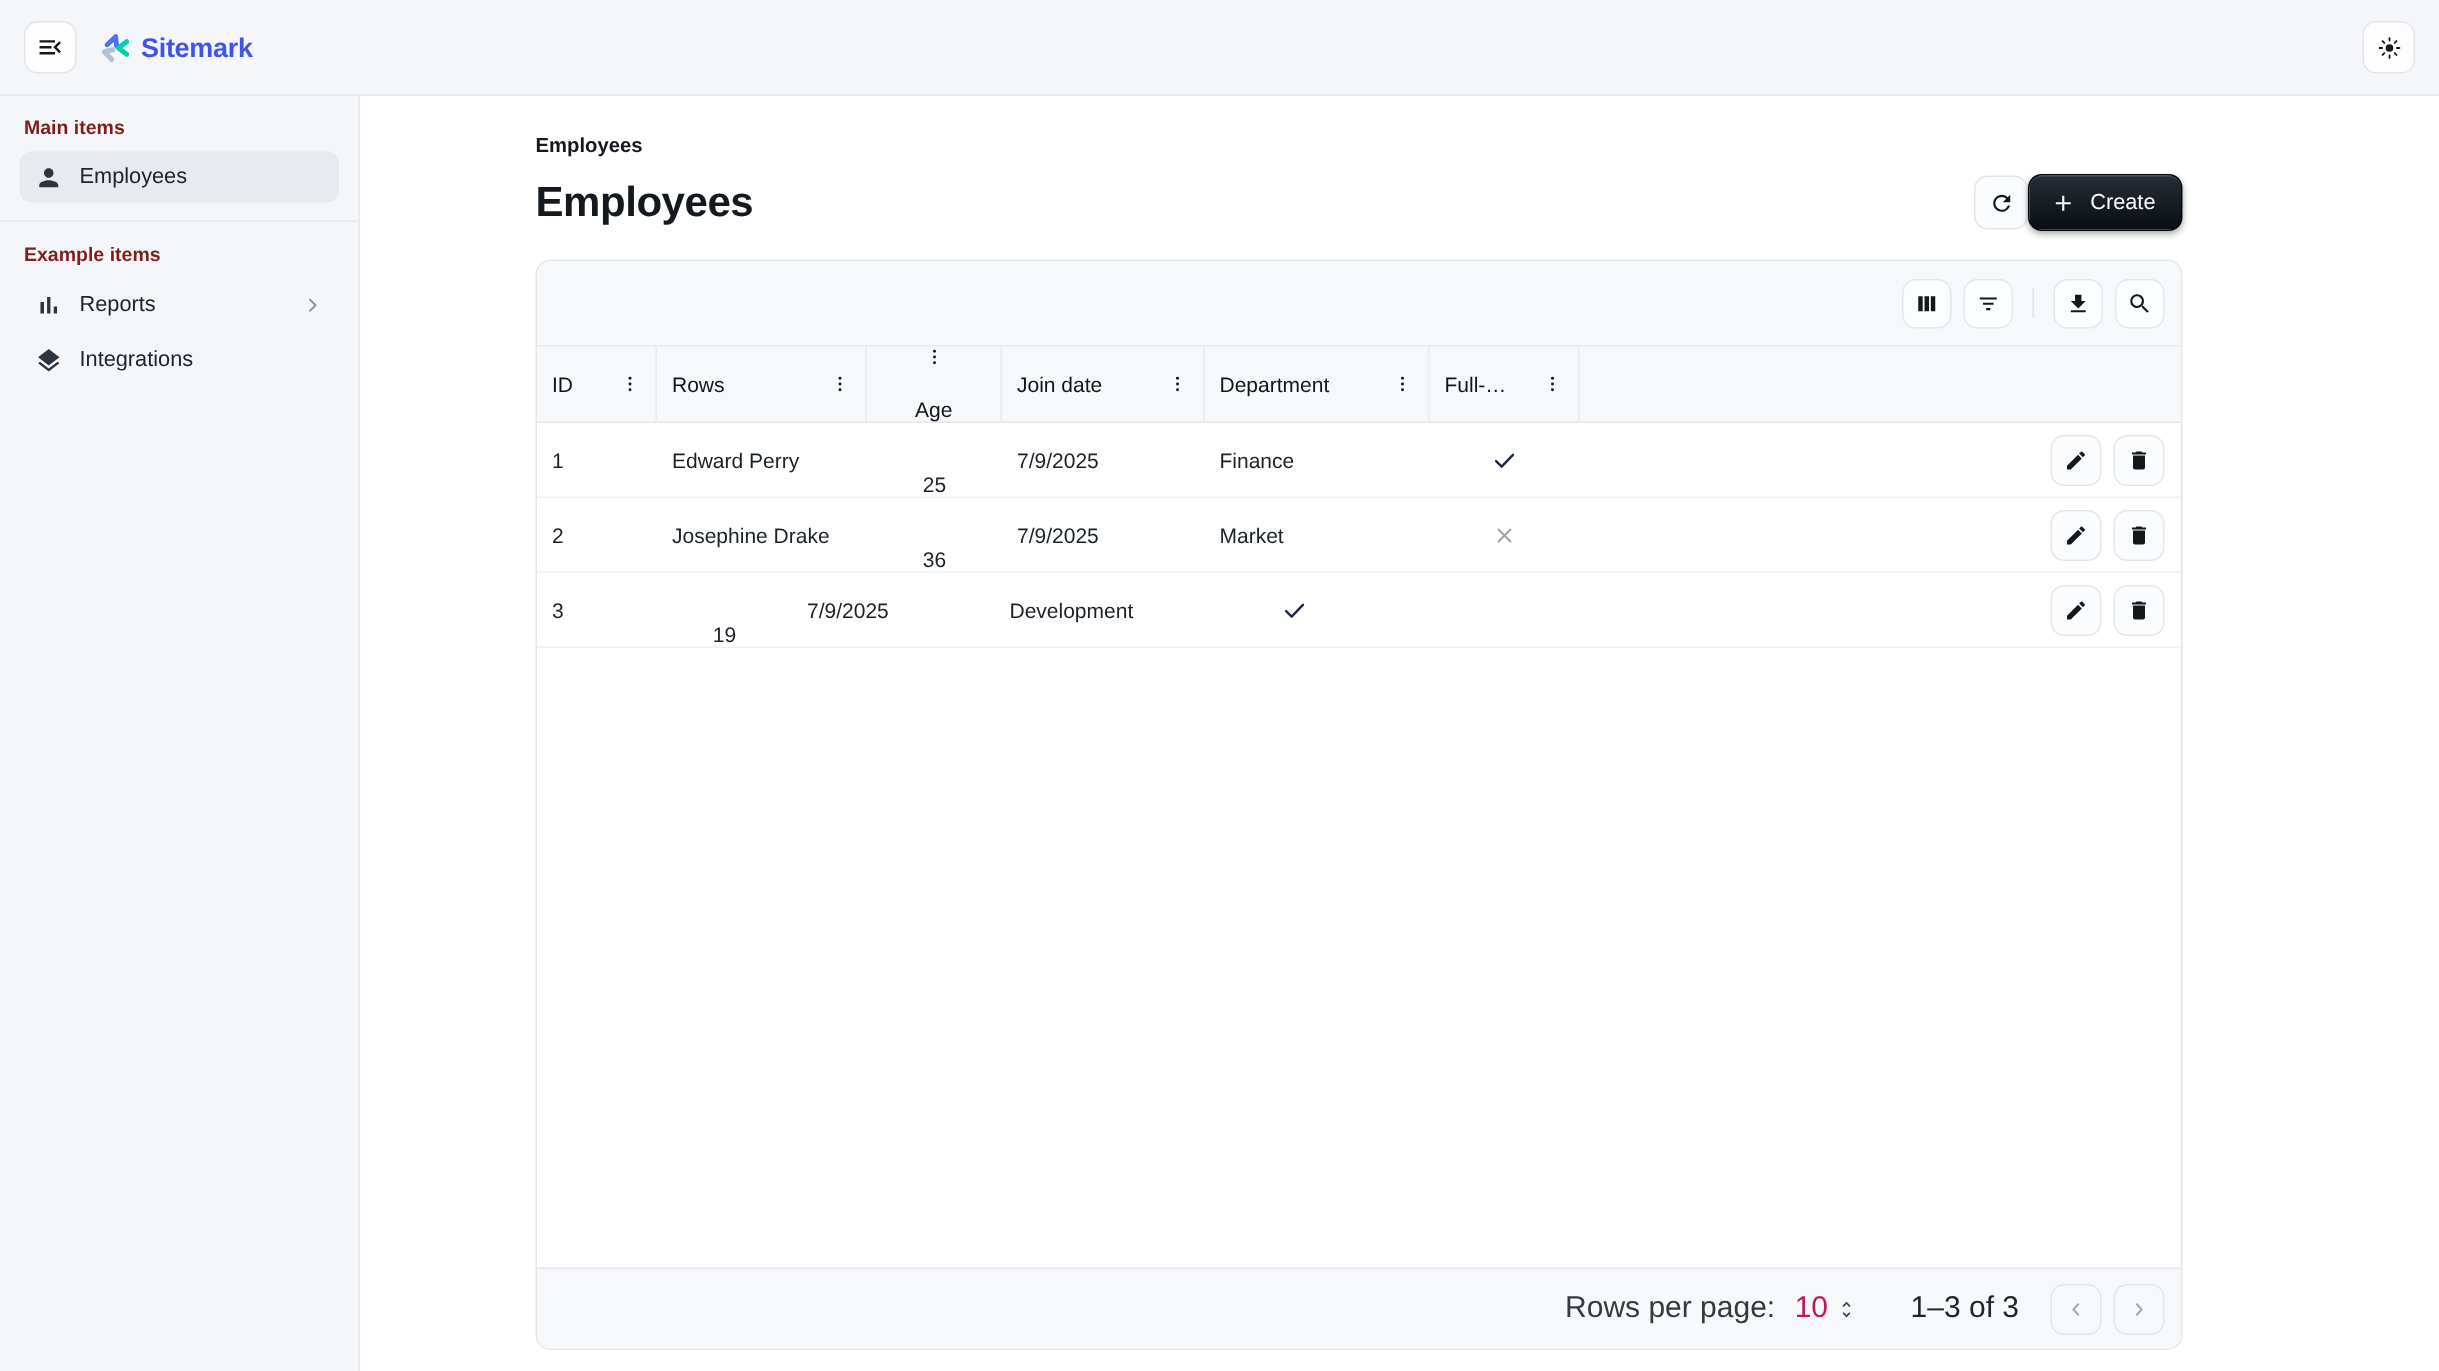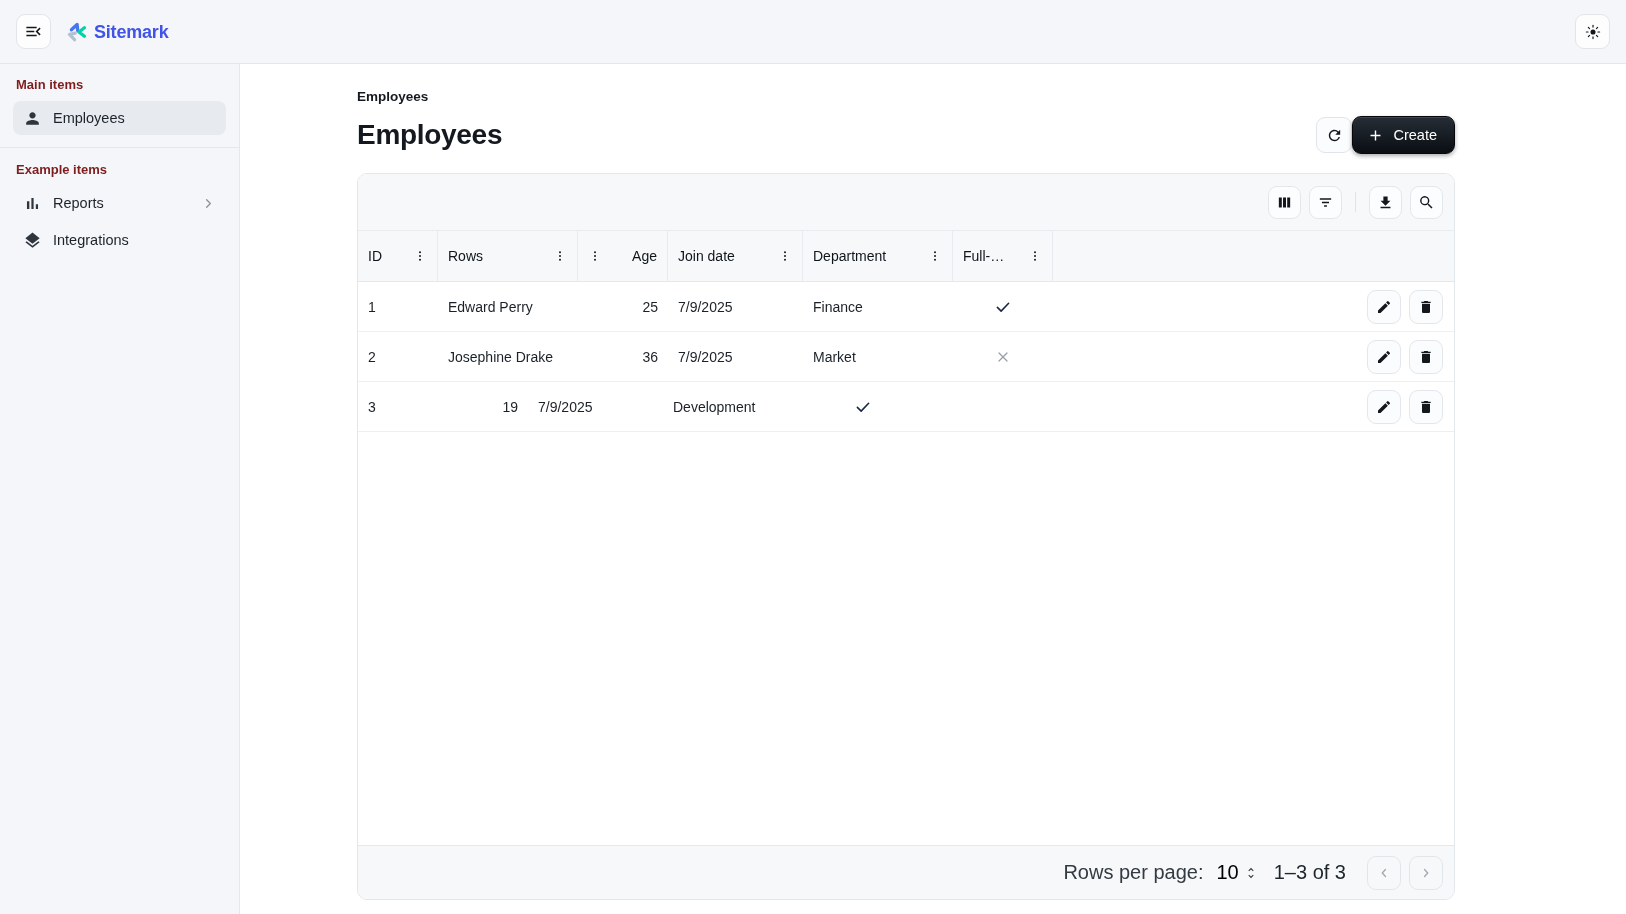--- a/index.html
+++ b/index.html
@@ -52,34 +52,34 @@
 
   .grid-header { height:52px; background:#F7F8FA; border-top:1px solid #E9ECEF;
                  border-bottom:1px solid #E4E8EC; display:flex; align-items:stretch; }
   .hcell { display:flex; align-items:center; justify-content:space-between; padding:0 10px;
            font-size:14px; font-weight:500; color:#10151B; border-right:1px solid #E8EBEF; cursor:pointer; }
   .hcell .dots { display:flex; align-items:center; }
   .grid-row { height:50px; display:flex; align-items:stretch; border-bottom:1px solid #EDF0F2;
               background:#fff; cursor:pointer; }
   .cell { display:flex; align-items:center; padding:0 10px; font-size:14px; color:#1B2128; }
   .col-id{width:80px} .col-name{width:140px}
-  .col-age{width:90px; justify-content:flex-end;}
+  .col-age{width:90px; justify-content:flex-end;flex-direction:column;}
   .col-join{width:135px} .col-dept{width:150px}
   .col-full{width:100px; justify-content:center;}
   .col-spacer{flex:1; border-right:none;}
   .col-actions{width:110px; justify-content:flex-end; gap:8px; padding-right:11px; border-right:none;}
   .row-btn { width:34px; height:34px; border-radius:9px; border:1px solid #E3E7EB; background:#FBFCFD;
              display:flex; align-items:center; justify-content:center; cursor:pointer; }
   .grid-filler { flex:1; background:#fff; }
 
   .grid-footer { height:54px; background:#F7F8FA; border-top:1px solid #E4E8EC;
                  display:flex; align-items:center; justify-content:flex-end; padding-right:11px;
                  font-size:20px; color:#333A42; }
-  .rpp-select { display:flex; align-items:center; gap:5px; margin-left:13px; cursor:pointer; color:#000000; }
-  .range { margin-left:16px; color:#1F252C; }
+  .rpp-select { display:flex; align-items:center; gap:5px; margin-left:13px; cursor:pointer; color:#be185d; }
+  .range { margin-left:36px; color:#1F252C; }
   .pg-btn { width:34px; height:34px; border-radius:9px; border:1px solid #E2E6EA; background:transparent;
             display:flex; align-items:center; justify-content:center; cursor:pointer; }
   .pg-prev { margin-left:21px; }
   .pg-next { margin-left:8px; }
 
   svg { display:block; }
 </style>
 </head>
 <body>
 

